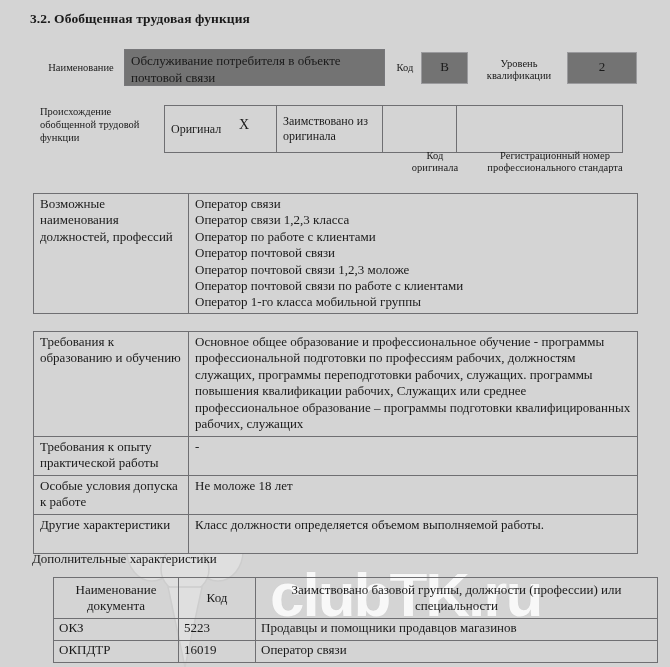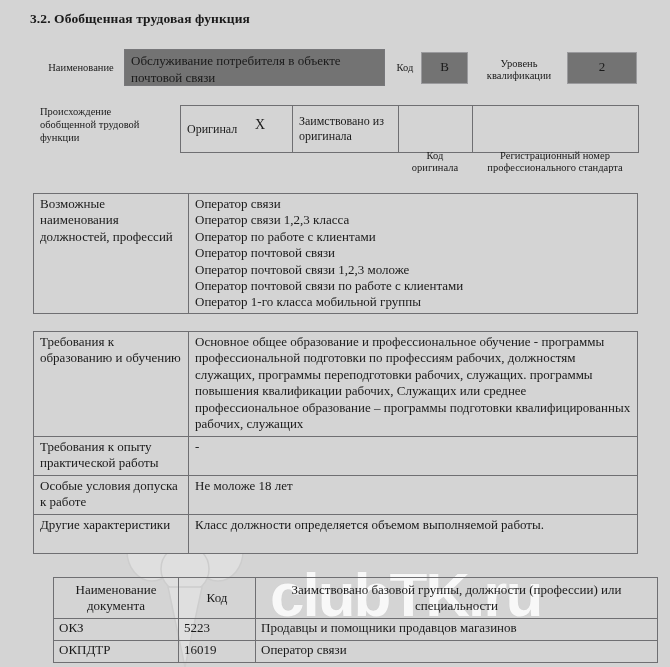--- a/index.html
+++ b/index.html
@@ -182,21 +182,21 @@
   <div class="abs box box-thin" style="left:567px; top:52px; width:70px; height:32px;">
     <div class="cell-text center" style="line-height:28px; padding:0;">2</div>
   </div>
 
   <div class="abs lbl-left" style="left:40px; top:105px; width:140px;">
     <span>Происхождение</span><br>
     <span>обобщенной трудовой</span><br>
     <span>функции</span>
   </div>
 
-  <div class="tbl-wrap" style="left:180px; top:105px;">
+  <div class="tbl-wrap" style="left:164px; top:105px;">
     <table class="doc" style="width:458px;">
       <colgroup>
         <col style="width:112px;">
         <col style="width:106px;">
         <col style="width:74px;">
         <col style="width:166px;">
       </colgroup>
       <tbody>
           <tr>
         <td style="height:42px; vertical-align:middle; position:relative;">
@@ -264,20 +264,21 @@
         <td>Не моложе 18 лет</td>
       </tr>
       <tr>
         <td class="label" style="height:34px;">Другие характеристики</td>
         <td>Класс должности определяется объемом выполняемой работы.</td>
       </tr>
     </tbody>
       </table>
   </div>
 
+  <div class="subtitle">Дополнительные характеристики</div>
 
   <div class="tbl-wrap" style="left:33px; top:577px;margin-left:20px;">
     <table class="extra" style="width:604px;">
       <colgroup>
         <col style="width:125px;">
         <col style="width:77px;">
         <col style="width:402px;">
       </colgroup>
       <tbody>
           <tr>

